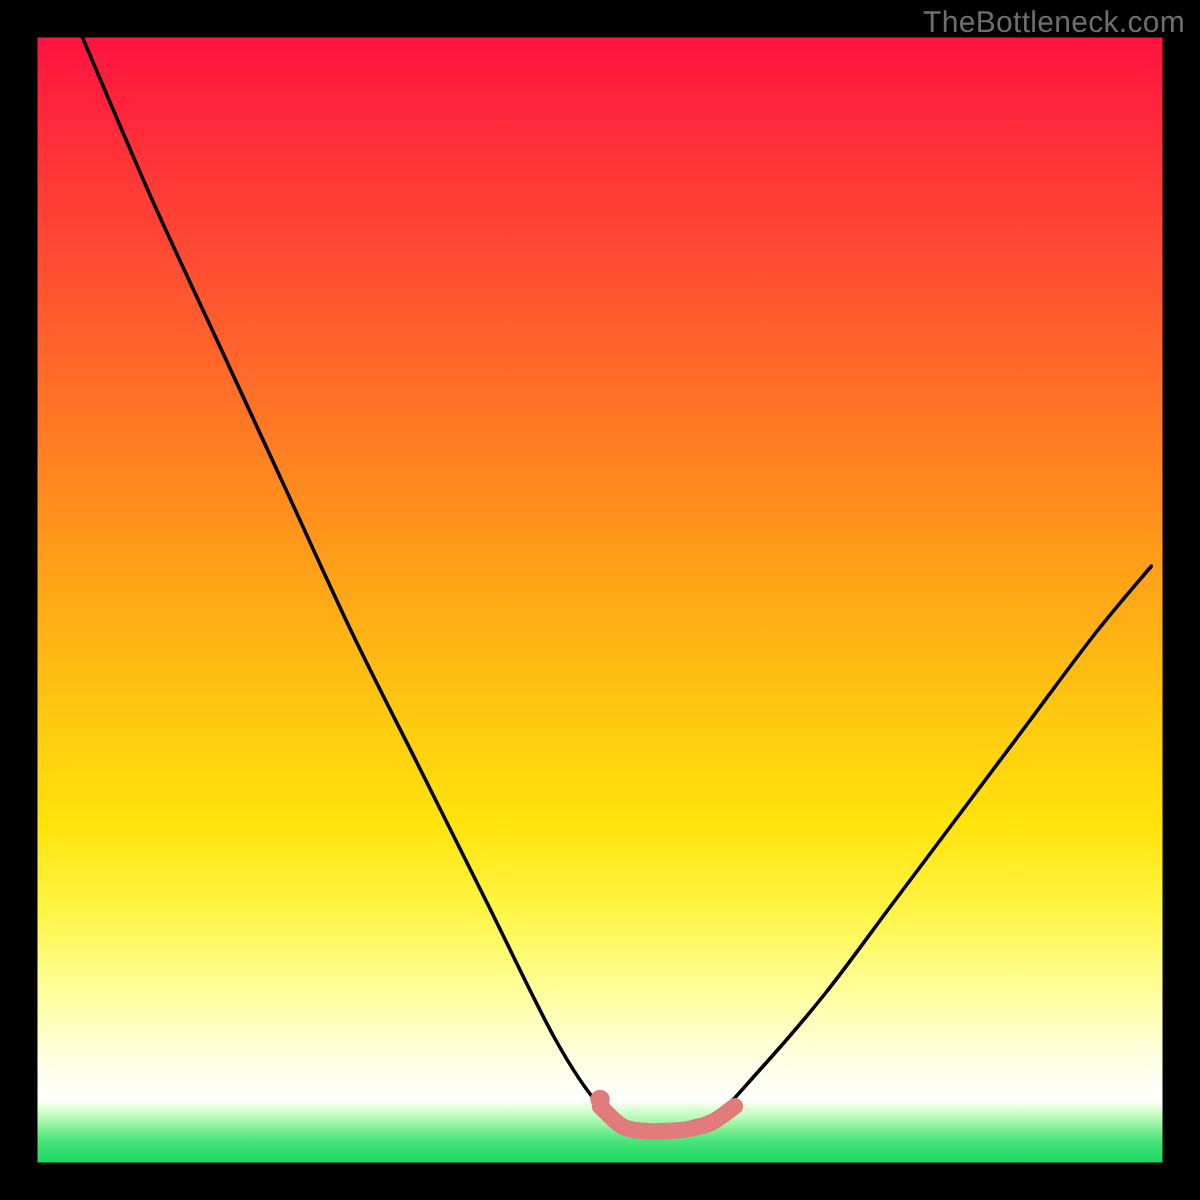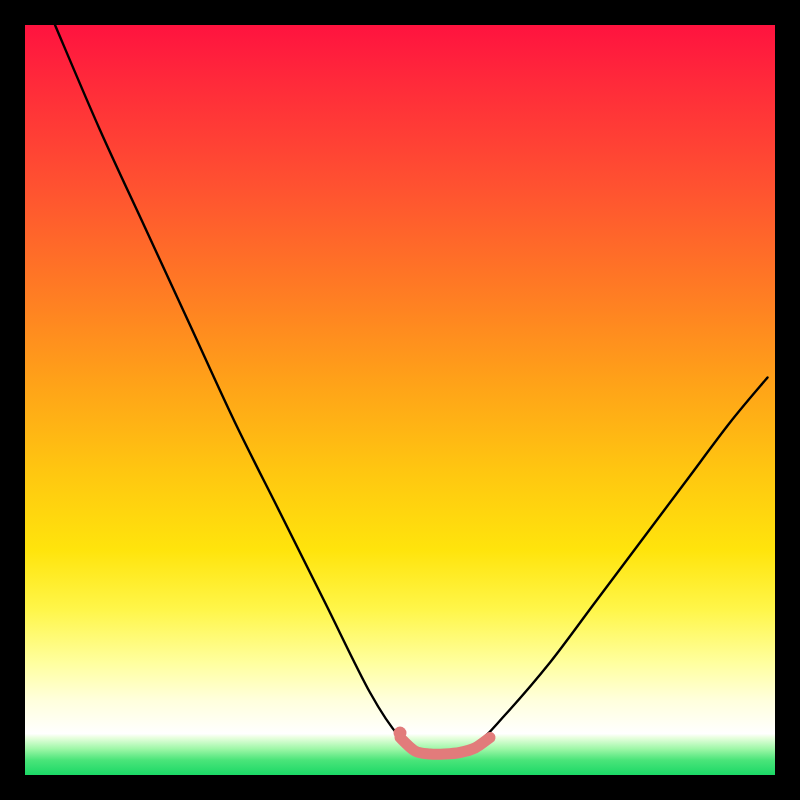--- a/index.html
+++ b/index.html
@@ -60,20 +60,21 @@
     top: 0;
     width: 750px;
     height: 750px;
     overflow: visible;
   }
 </style>
 </head>
 <body>
 
 <div class="frame">
+  <div class="watermark">TheBottleneck.com</div>
 
   <div class="plot">
     <svg class="curve" viewBox="0 0 750 750">
       <path fill="none" stroke="#000" stroke-width="2.4" stroke-linecap="round" d="M 30 0 C 37.5 17.5, 60 71.25, 75 105 C 90 138.75, 105 170, 120 202.5 C 135 235, 150 267.5, 165 300 C 180 332.5, 195.00000000000003 366.25, 210.00000000000003 397.5 C 225.00000000000003 428.75, 240.00000000000003 457.5, 255.00000000000003 487.5 C 270 517.5, 285 547.5, 300 577.5 C 315 607.5, 332.5 645, 345 667.5 C 357.5 690, 366.25 702.5, 375 712.5 C 383.75 722.5, 390 725, 397.5 727.5 C 405 730, 411.25000000000006 728.75, 420.00000000000006 727.5 C 428.75000000000006 726.25, 440 726.25, 450 720 C 460 713.75, 467.5 703.75, 480 690 C 492.5 676.25, 510 656.25, 525 637.5 C 540 618.75, 555 597.5, 570 577.5 C 585 557.5, 600 537.5, 615 517.5 C 630 497.5, 645 477.5, 660 457.5 C 675 437.5, 691.25 415, 705 397.5 C 718.75 380, 736.25 360, 742.5 352.5"></path>
       <path fill="none" stroke="#e27b7b" stroke-width="11" stroke-linecap="round" d="M 375 712.5 C 377.5 714.75, 385 723.25, 390 726 C 395 728.75, 400 728.5, 405 729 C 410 729.5, 415.00000000000006 729.25, 420.00000000000006 729 C 425.00000000000006 728.75, 429.99999999999994 728.5, 434.99999999999994 727.5 C 439.99999999999994 726.5, 445 725.5, 450 723 C 455 720.5, 462.5 714.25, 465 712.5"></path>
       <circle r="6.5" fill="#e27b7b" cx="375" cy="708"></circle>
     </svg>
   </div>
 </div>
 

